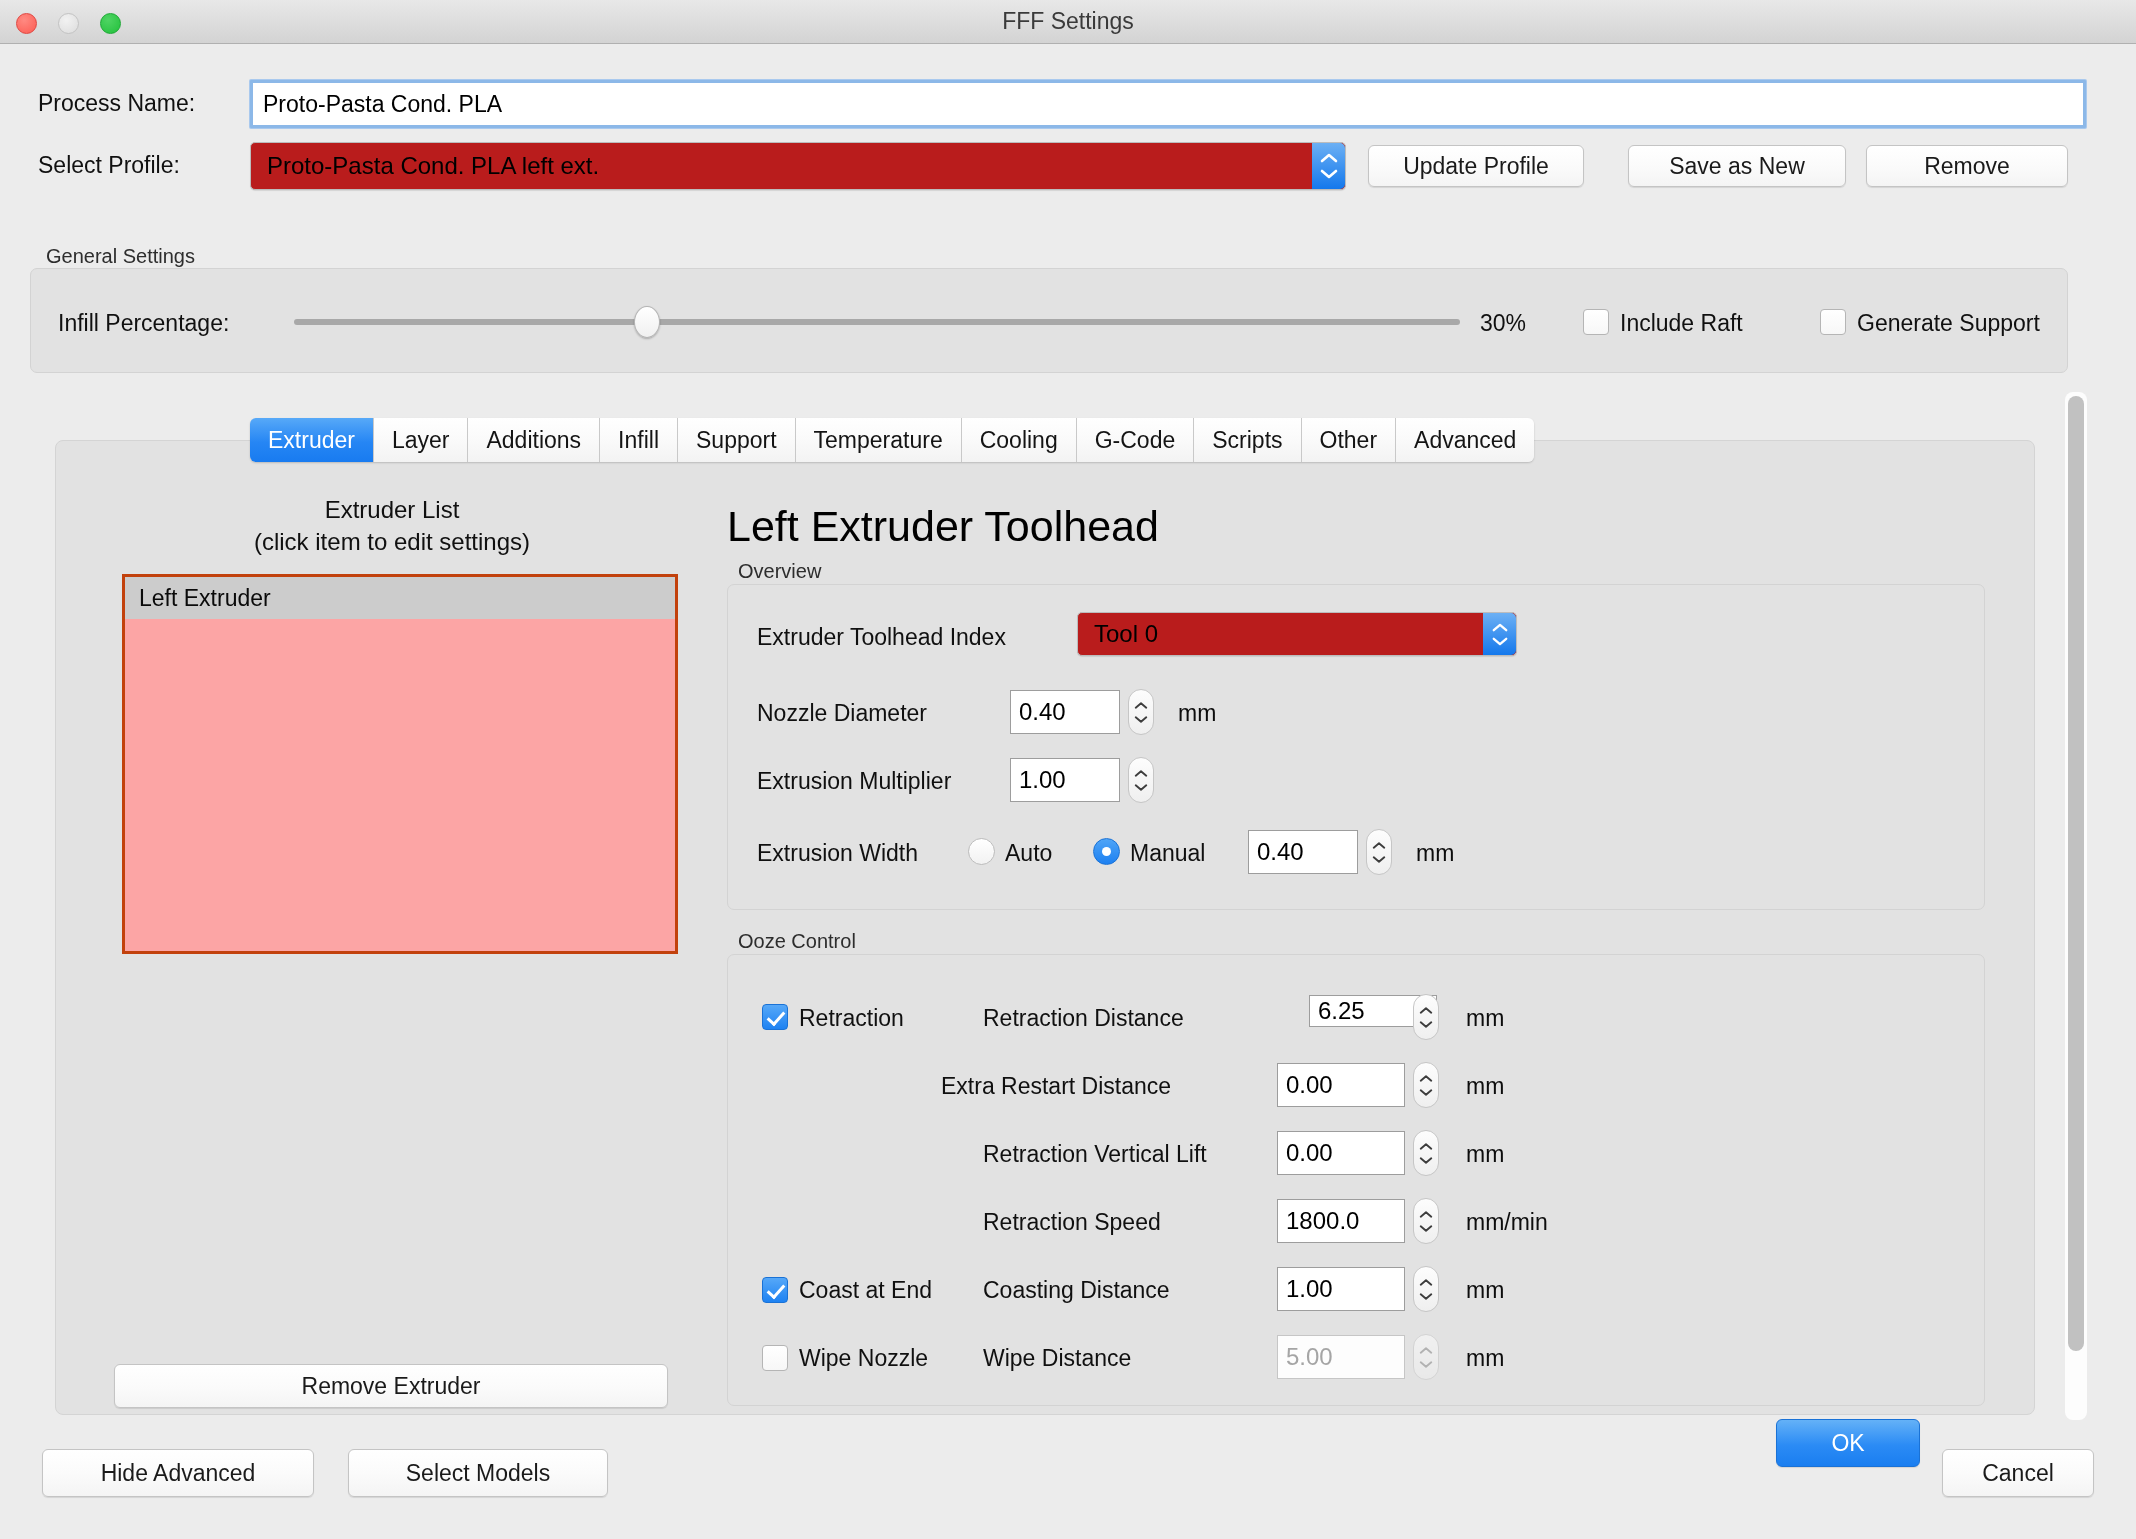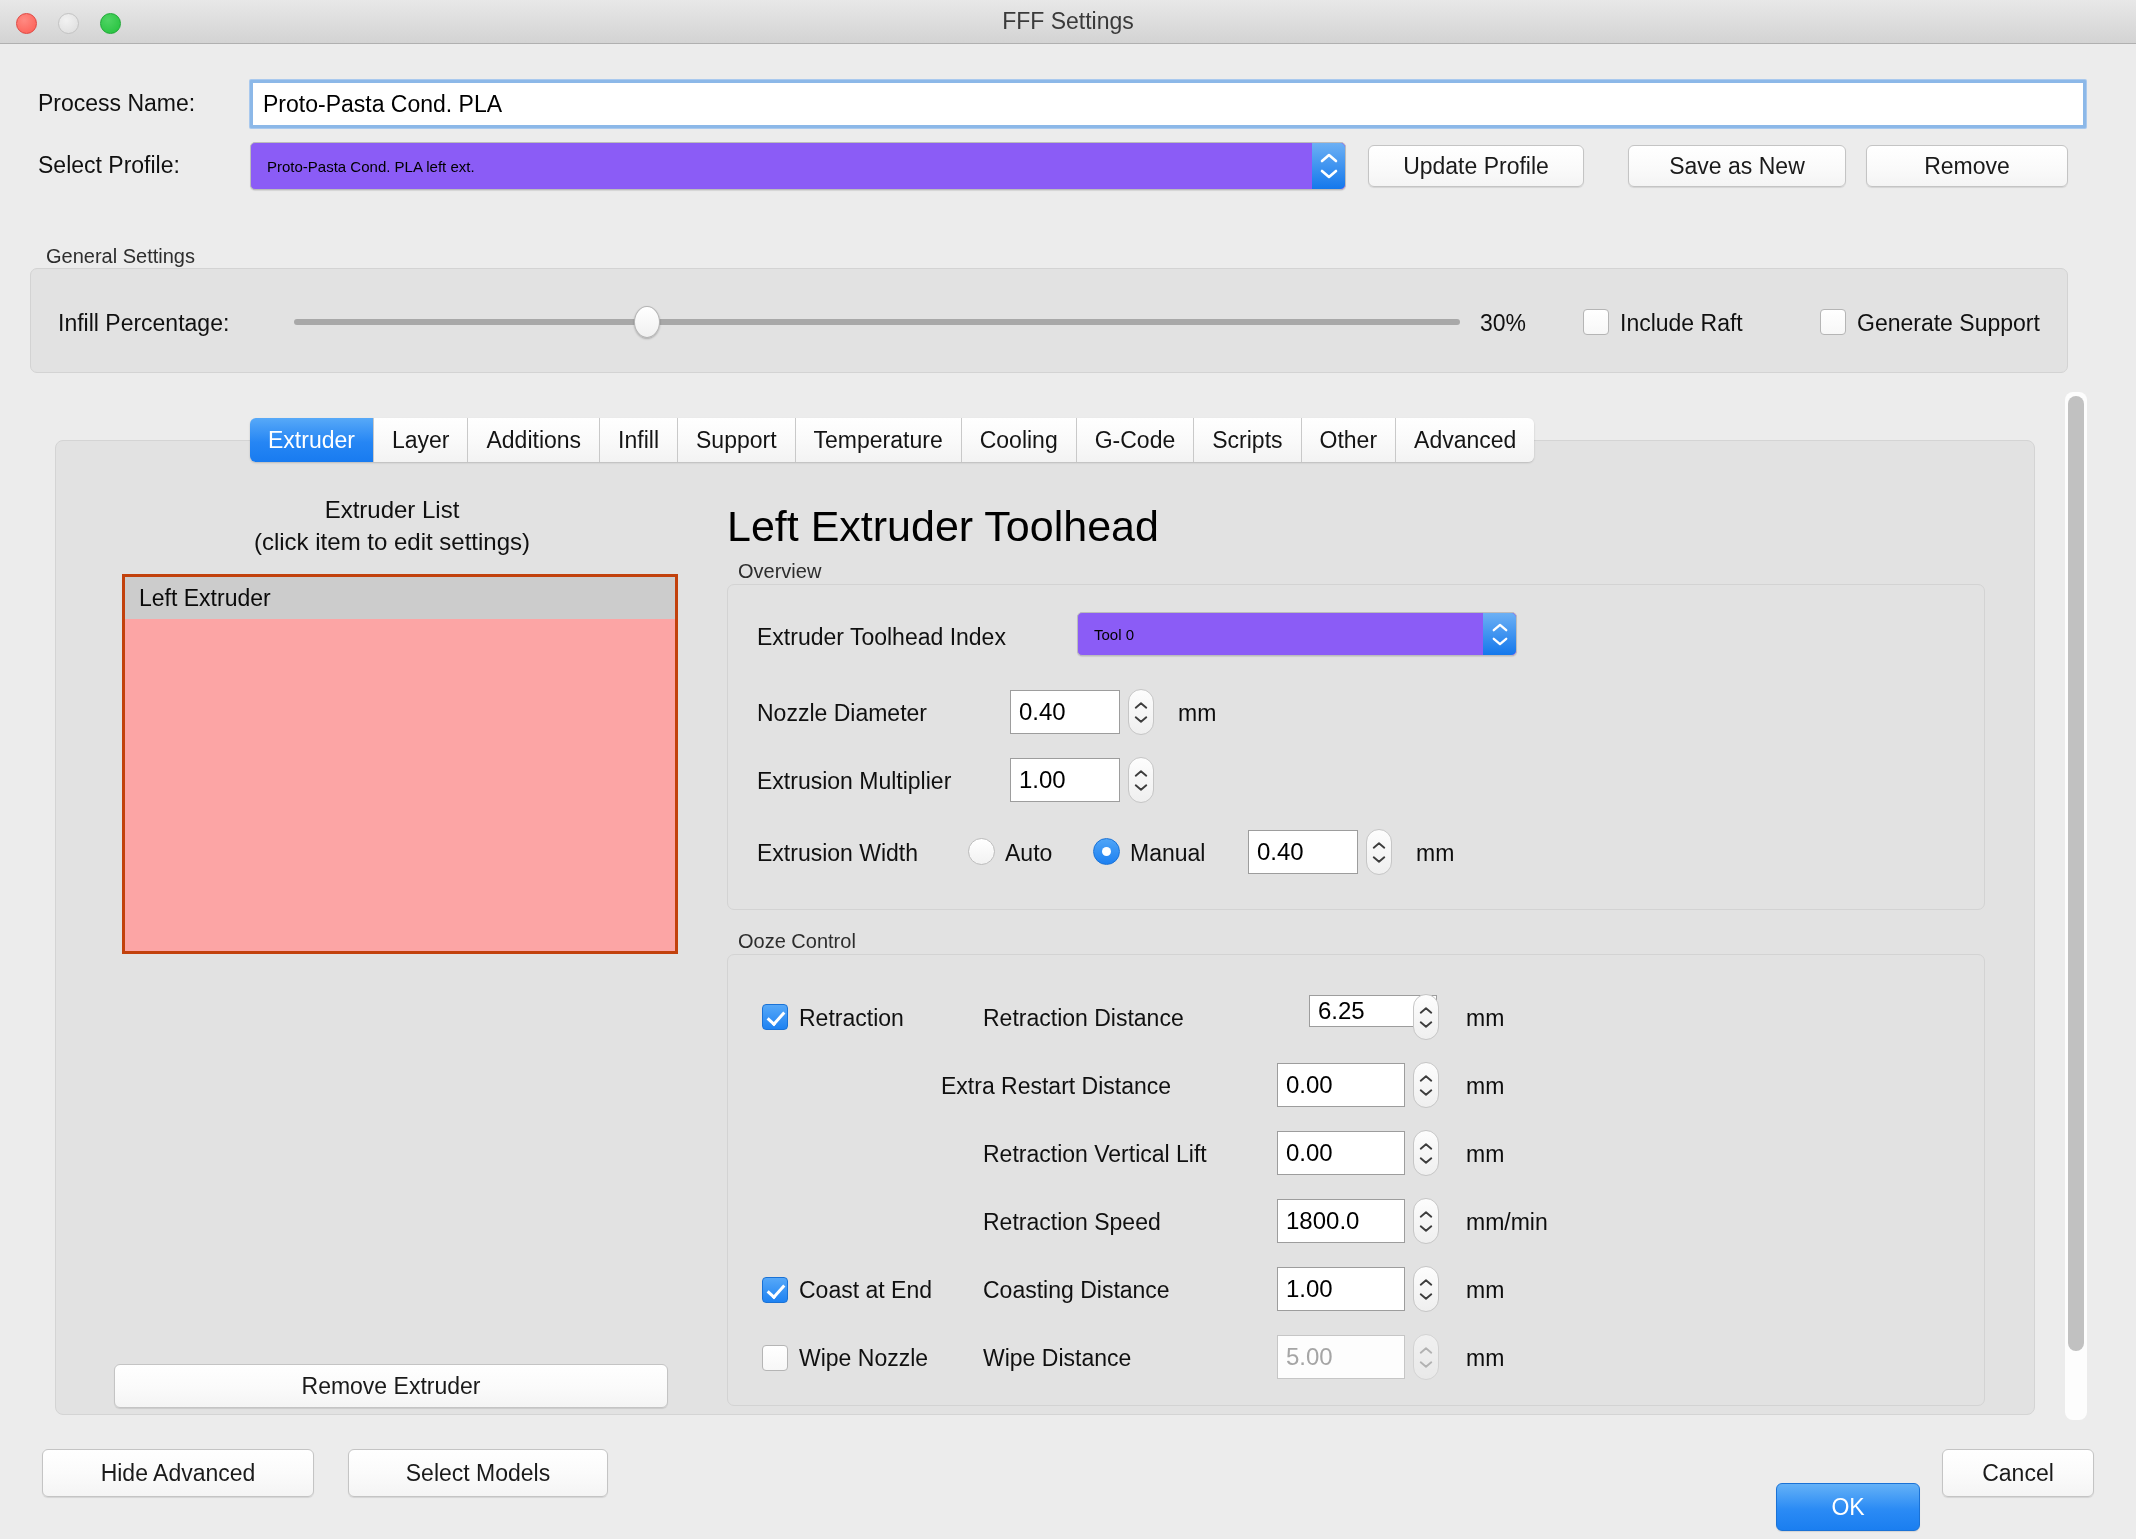--- a/index.html
+++ b/index.html
@@ -68,27 +68,27 @@
     align-items: center;
     border-radius: 1px;
   }
   .textfield.focused {
     border: 3px solid #8cb8e8;
     box-shadow: 0 0 0 1px #a9c9ee;
   }
 
   .combobox {
     position: absolute;
-    background: #8b5cf6;
+    background: #b91c1c;
     border: 1px solid #bcbcbc;
     border-radius: 5px;
     box-sizing: border-box;
     display: flex;
     align-items: center;
-    font-size: 15px;
+    font-size: 24px;
     color: #000;
     padding-left: 16px;
     box-shadow: 0 1px 1px rgba(0,0,0,0.10);
   }
   .combo-arrows {
     position: absolute;
     right: 0px; top: 0px; bottom: 0px;
     width: 33px;
     background: linear-gradient(to bottom, #6cb0f4 0%, #1478ec 100%);
     border-radius: 0 5px 5px 0;
@@ -511,16 +511,16 @@
         <path d="M2 2.5 L8 7.5 L14 2.5" stroke="#8c8c8c" stroke-width="2.2" fill="none" stroke-linecap="round" stroke-linejoin="round"></path>
       </svg>
   </div>
   <div class="unit" style="left:1466px; top:1345px;">mm</div>
 
   <div class="scrollbar" style="left:2065px; top:392px; width:22px; height:1028px;"></div>
   <div class="scroll-thumb" style="left:2068px; top:396px; width:16px; height:955px;"></div>
 
   <div class="pushbtn" style="left:42px; top:1449px; width:272px; height:48px;">Hide Advanced</div>
   <div class="pushbtn" style="left:348px; top:1449px; width:260px; height:48px;">Select Models</div>
-  <div class="pushbtn primary" style="left:1776px; top:1483px; width:144px; height:48px;">OK</div>
+  <div class="pushbtn primary" style="left:1776px; top:1419px; width:144px; height:48px;">OK</div>
   <div class="pushbtn" style="left:1942px; top:1449px; width:152px; height:48px;">Cancel</div>
 
 </div>
 
 </body></html>

